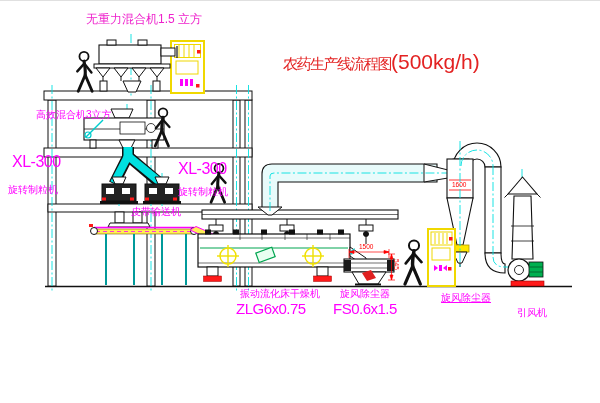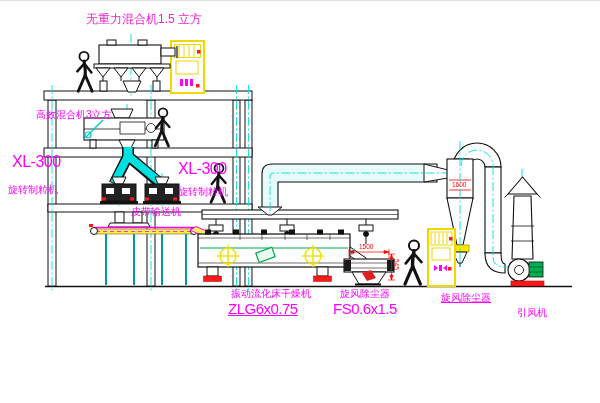--- a/index.html
+++ b/index.html
@@ -300,33 +300,36 @@
   <g transform="translate(219,162) scale(1.17)">
         <use href="#person-shape"></use>
       </g>
   <g transform="translate(414,238.5) scale(1.33)">
         <use href="#person-shape"></use>
       </g>
 </svg>
 
 <div class="label top-mixer" style="left:86px;top:12px;">无重力混合机1.5 立方</div>
 
+<div class="label" style="left:283px;top:50px;">
+  <span class="title-cn">农药生产线流程图</span><span class="title-rate">(500kg/h)</span>
+</div>
 
 <div class="label m-small" style="left:36px;top:109px;">高效混合机3立方</div>
 
 <div class="label m-model" style="left:12px;top:153px;">XL-300</div>
 <div class="label m-small" style="left:8px;top:184px;">旋转制粒机</div>
 
 <div class="label m-model" style="left:178px;top:160px;">XL-300</div>
 <div class="label m-small" style="left:178px;top:186px;">旋转制粒机</div>
 
 <div class="label m-small" style="left:131px;top:206px;">皮带输送机</div>
 
-<div class="label m-small" style="left:231px;top:288px;">振动流化床干燥机</div>
-<div class="label m-model2" style="left:228px;top:300px;text-decoration:underline;">ZLG6x0.75</div>
+<div class="label m-small" style="left:240px;top:288px;">振动流化床干燥机</div>
+<div class="label m-model2" style="left:236px;top:300px;">ZLG6x0.75</div>
 
 <div class="label m-small" style="left:340px;top:288px;">旋风除尘器</div>
 <div class="label m-model2" style="left:333px;top:300px;text-align:right;">FS0.6x1.5</div>
 
 <div class="label m-small" style="left:441px;top:292px;text-decoration:underline;">旋风除尘器</div>
 <div class="label m-small" style="left:517px;top:307px;">引风机</div>
 
 <div class="label r-dim" style="left:359px;top:243px;">1500</div>
 <div class="label r-dim-v" style="left:392px;top:258px;">545</div>
 <div class="label r-dim" style="left:452px;top:181px;">1600</div>

